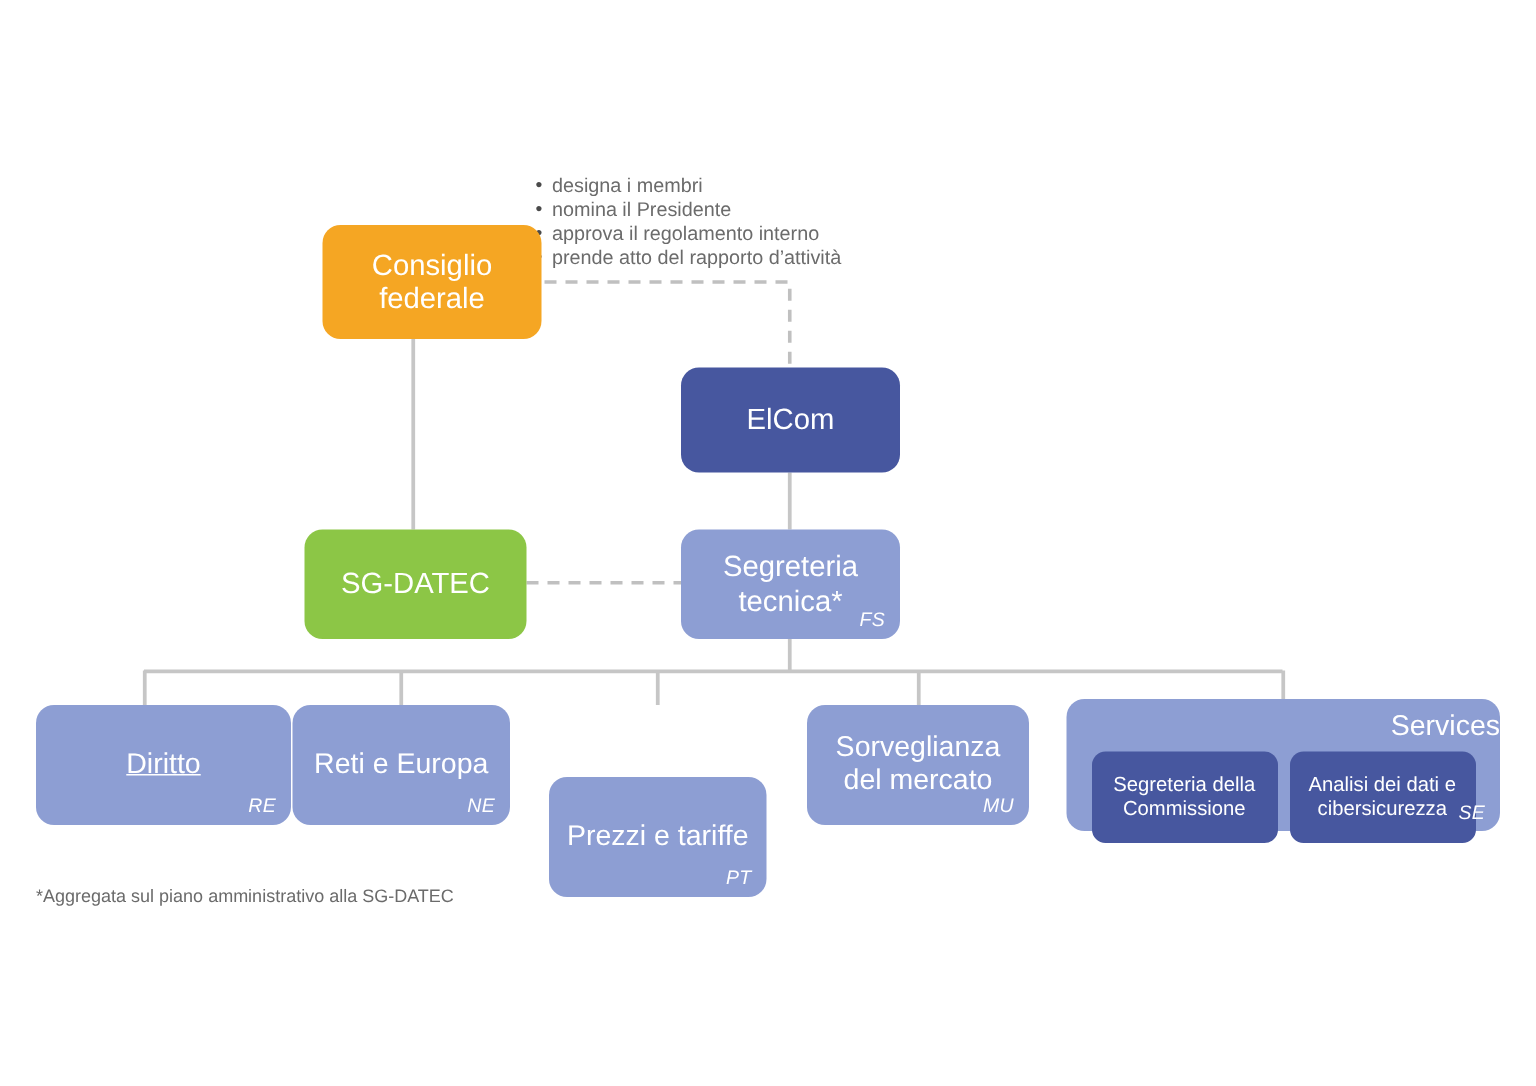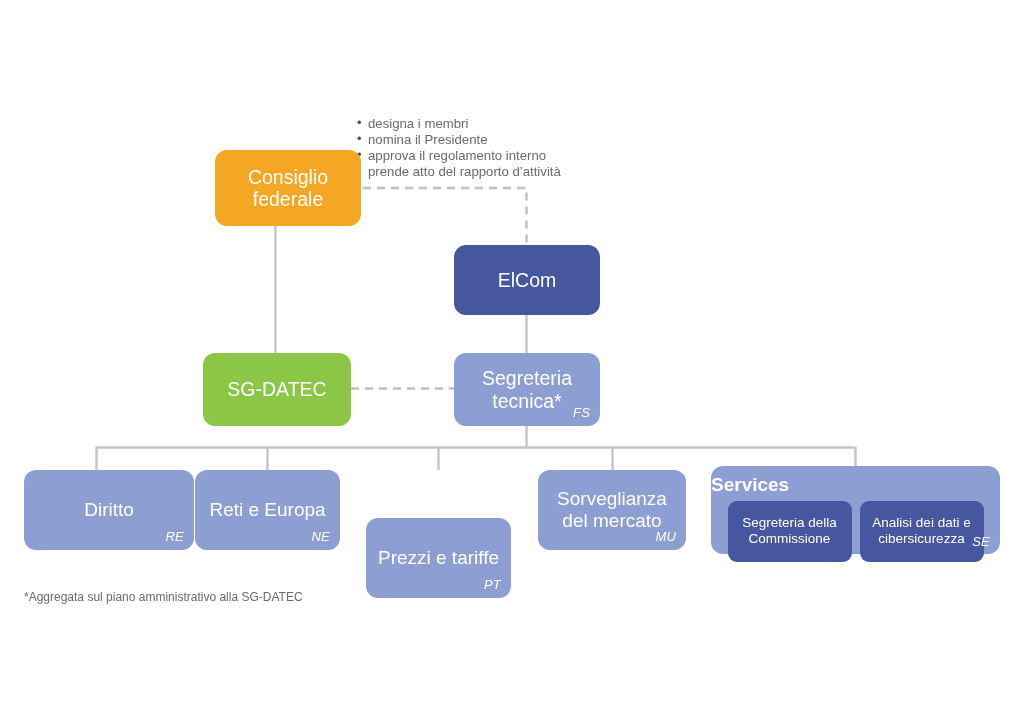--- a/index.html
+++ b/index.html
@@ -77,42 +77,41 @@
     background: #8D9ED3;
     font-size: 19.5px;
   }
 
   .unit {
     background: #8D9ED3;
     top: 470px;
     height: 80px;
     font-size: 19px;
   }
-  #node-diritto      { left: 24px;  width: 170px; }
+  #node-diritto      { left: 24px;  width: 170px; text-decoration: underline; }
   #node-reti-europa  { left: 195px; width: 145px; }
   #node-prezzi       { left: 366px; width: 145px; margin-top: 48px; }
   #node-sorveglianza { left: 538px; width: 148px; }
 
   #node-services {
     left: 711px; top: 466px; width: 289px; height: 88px;
     background: #8D9ED3;
     border-radius: 12px;
     display: block;
     position: absolute;
     box-sizing: border-box;
     color: #fff;
   }
   #services-title {
     display: block;
-    text-align: left;
+    text-align: right;
     font-size: 19px;
     padding-top: 9px;
     line-height: 1;
     color: #ffffff;
-    font-weight: bold;
   }
   .services-children {
     display: flex;
     justify-content: center;
     gap: 8px;
     margin-top: 7px;
     padding: 0 10px;
   }
   .subnode {
     background: #47579F;

